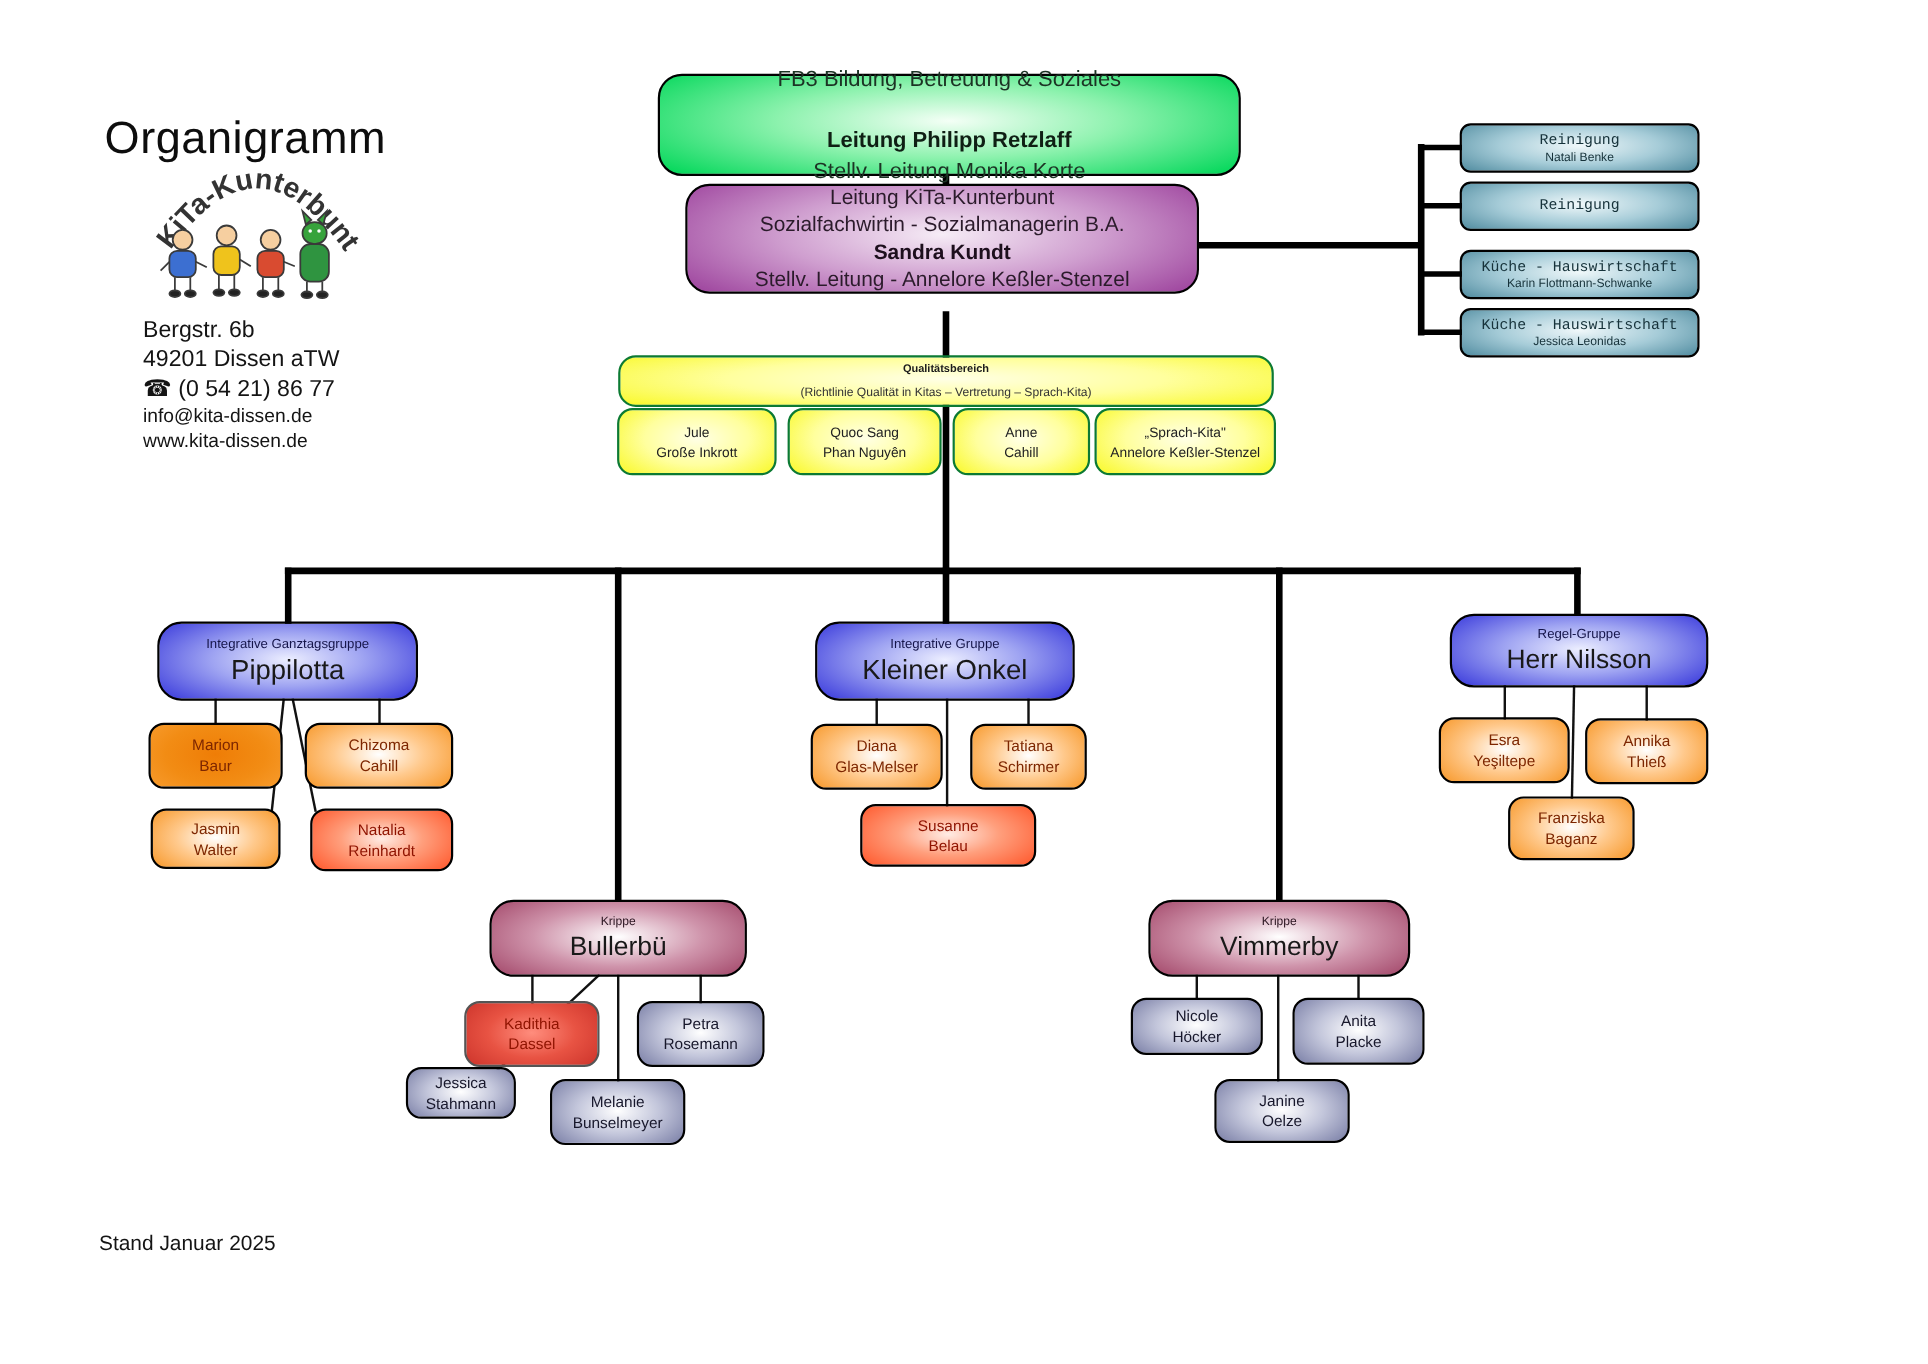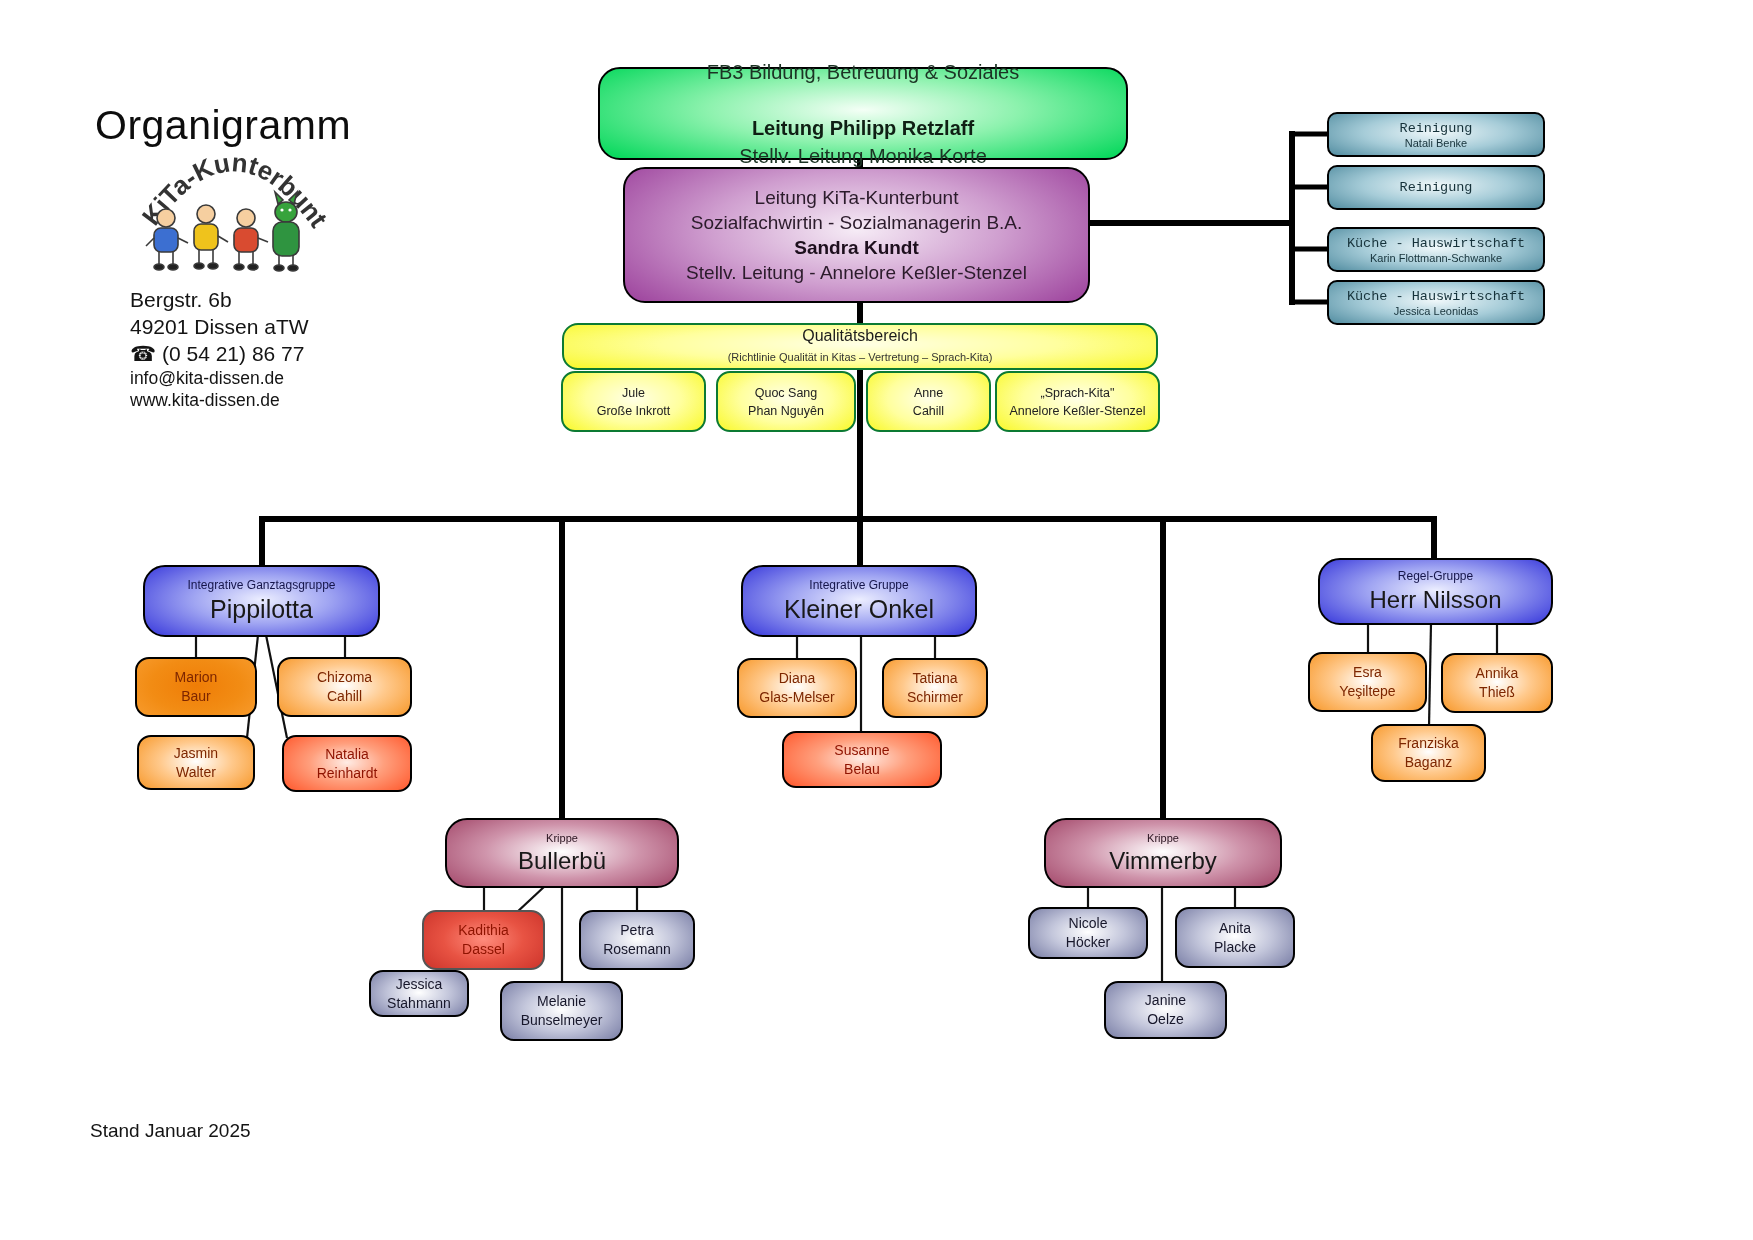--- a/index.html
+++ b/index.html
@@ -27,21 +27,21 @@
   
   .txt-dred{color:#7d2600;}
   .txt-red2{color:#8f1300;}
   .txt-slate{color:#17172b;}
   .fb3-line{font-size:20px;line-height:28px;color:#1c3324;}
   .fb3-line.bold{font-weight:bold;color:#0f1f14;margin-top:28px;}
   .lead-line{font-size:19px;line-height:25px;color:#2b1b2b;}
   .lead-line.bold{font-weight:bold;color:#1d0f1d;}
   .svc-title{font-size:13.5px;color:#16323a;font-family:Liberation Mono, monospace;}
   .svc-name{font-size:11px;color:#16323a;margin-top:1px;text-align:center;}
-  .q-title{font-size:16px;font-weight:normal;color:#1c1c1c;}
+  .q-title{font-size:10px;font-weight:bold;color:#1c1c1c;}
   .q-sub{font-size:11px;color:#333;margin-top:3px;text-align:right;}
   .member{font-size:12.5px;line-height:18px;color:#222;}
   .grp-label{font-size:12px;color:#15154a;margin-bottom:3px;}
   .grp-name{font-size:25px;color:#191919;}
   .krippe .grp-label{font-size:11px;color:#2a1420;}
   .krippe .grp-name{font-size:24px;}
   
   .title{position:absolute;left:95px;top:102px;font-size:41px;color:#0d0d0d;letter-spacing:0.5px;z-index:2;}
   .logo{position:absolute;left:118px;top:146px;z-index:2;}
   .addr{position:absolute;left:130px;top:286px;font-size:21px;line-height:27px;color:#141414;z-index:2;}
@@ -151,21 +151,21 @@
   </div>
 
   <div class="stand">Stand Januar 2025</div>
 
   <div class="box big grad-green" style="left:598px;top:67px;width:530px;height:93px">
     <div class="fb3-line">FB3 Bildung, Betreuung &amp; Soziales</div>
     <div class="fb3-line bold">Leitung Philipp Retzlaff</div>
     <div class="fb3-line">Stellv. Leitung Monika Korte</div>
   </div>
 
-  <div class="box big grad-purple" style="left:623px;top:167px;width:467px;height:136px">
+  <div class="box big grad-purple" style="left:623px;top:167px;width:467px;height:100px">
     <div class="lead-line">Leitung KiTa-Kunterbunt</div>
     <div class="lead-line">Sozialfachwirtin - Sozialmanagerin B.A.</div>
     <div class="lead-line bold">Sandra Kundt</div>
     <div class="lead-line">Stellv. Leitung - Annelore Keßler-Stenzel</div>
   </div>
 
   <div class="box teal-box grad-teal" style="left:1327px;top:112px;width:218px;height:45px">
     <div class="svc-title">Reinigung</div>
     <div class="svc-name">Natali Benke</div>
   </div>

